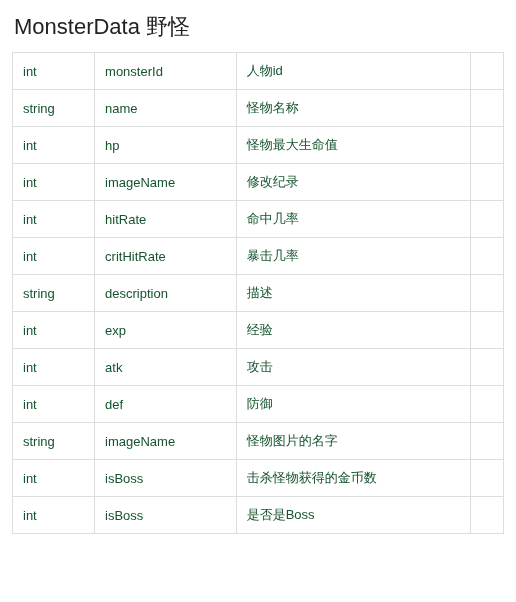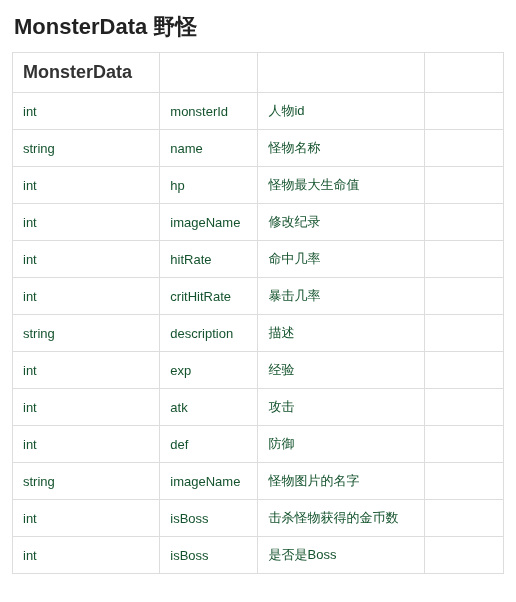--- a/index.html
+++ b/index.html
@@ -6,21 +6,21 @@
     body {
       font-family: -apple-system, BlinkMacSystemFont, "Helvetica Neue", Arial, sans-serif;
       font-size: 14px;
       color: #333;
       background: #fff;
       padding: 12px;
       width: 516px;
     }
     .page-title {
       font-size: 22px;
-      font-weight: 700;
+      font-weight: 400;
       color: #222;
       margin-bottom: 10px;
       padding-left: 2px;
     }
     table {
       width: 100%;
       border-collapse: collapse;
     }
     th, td {
       border: 1px solid #ddd;
@@ -49,26 +49,20 @@
     .col-desc { width: 34%; }
     .col-log { width: 16%; }
   </style>
 </head>
 <body>
 
 <h1 class="page-title">MonsterData 野怪</h1>
 
 <table>
   <thead>
-    <tr class="table-title-row">
-      <th class="col-type">MonsterData</th>
-      <th class="col-field"></th>
-      <th class="col-desc"></th>
-      <th class="col-log"></th>
-    </tr>
   </thead>
   <tbody id="table-body">
       <tr>
         <td>int</td>
         <td>monsterId</td>
         <td>人物id</td>
         <td></td>
       </tr>
       <tr>
         <td>string</td>

